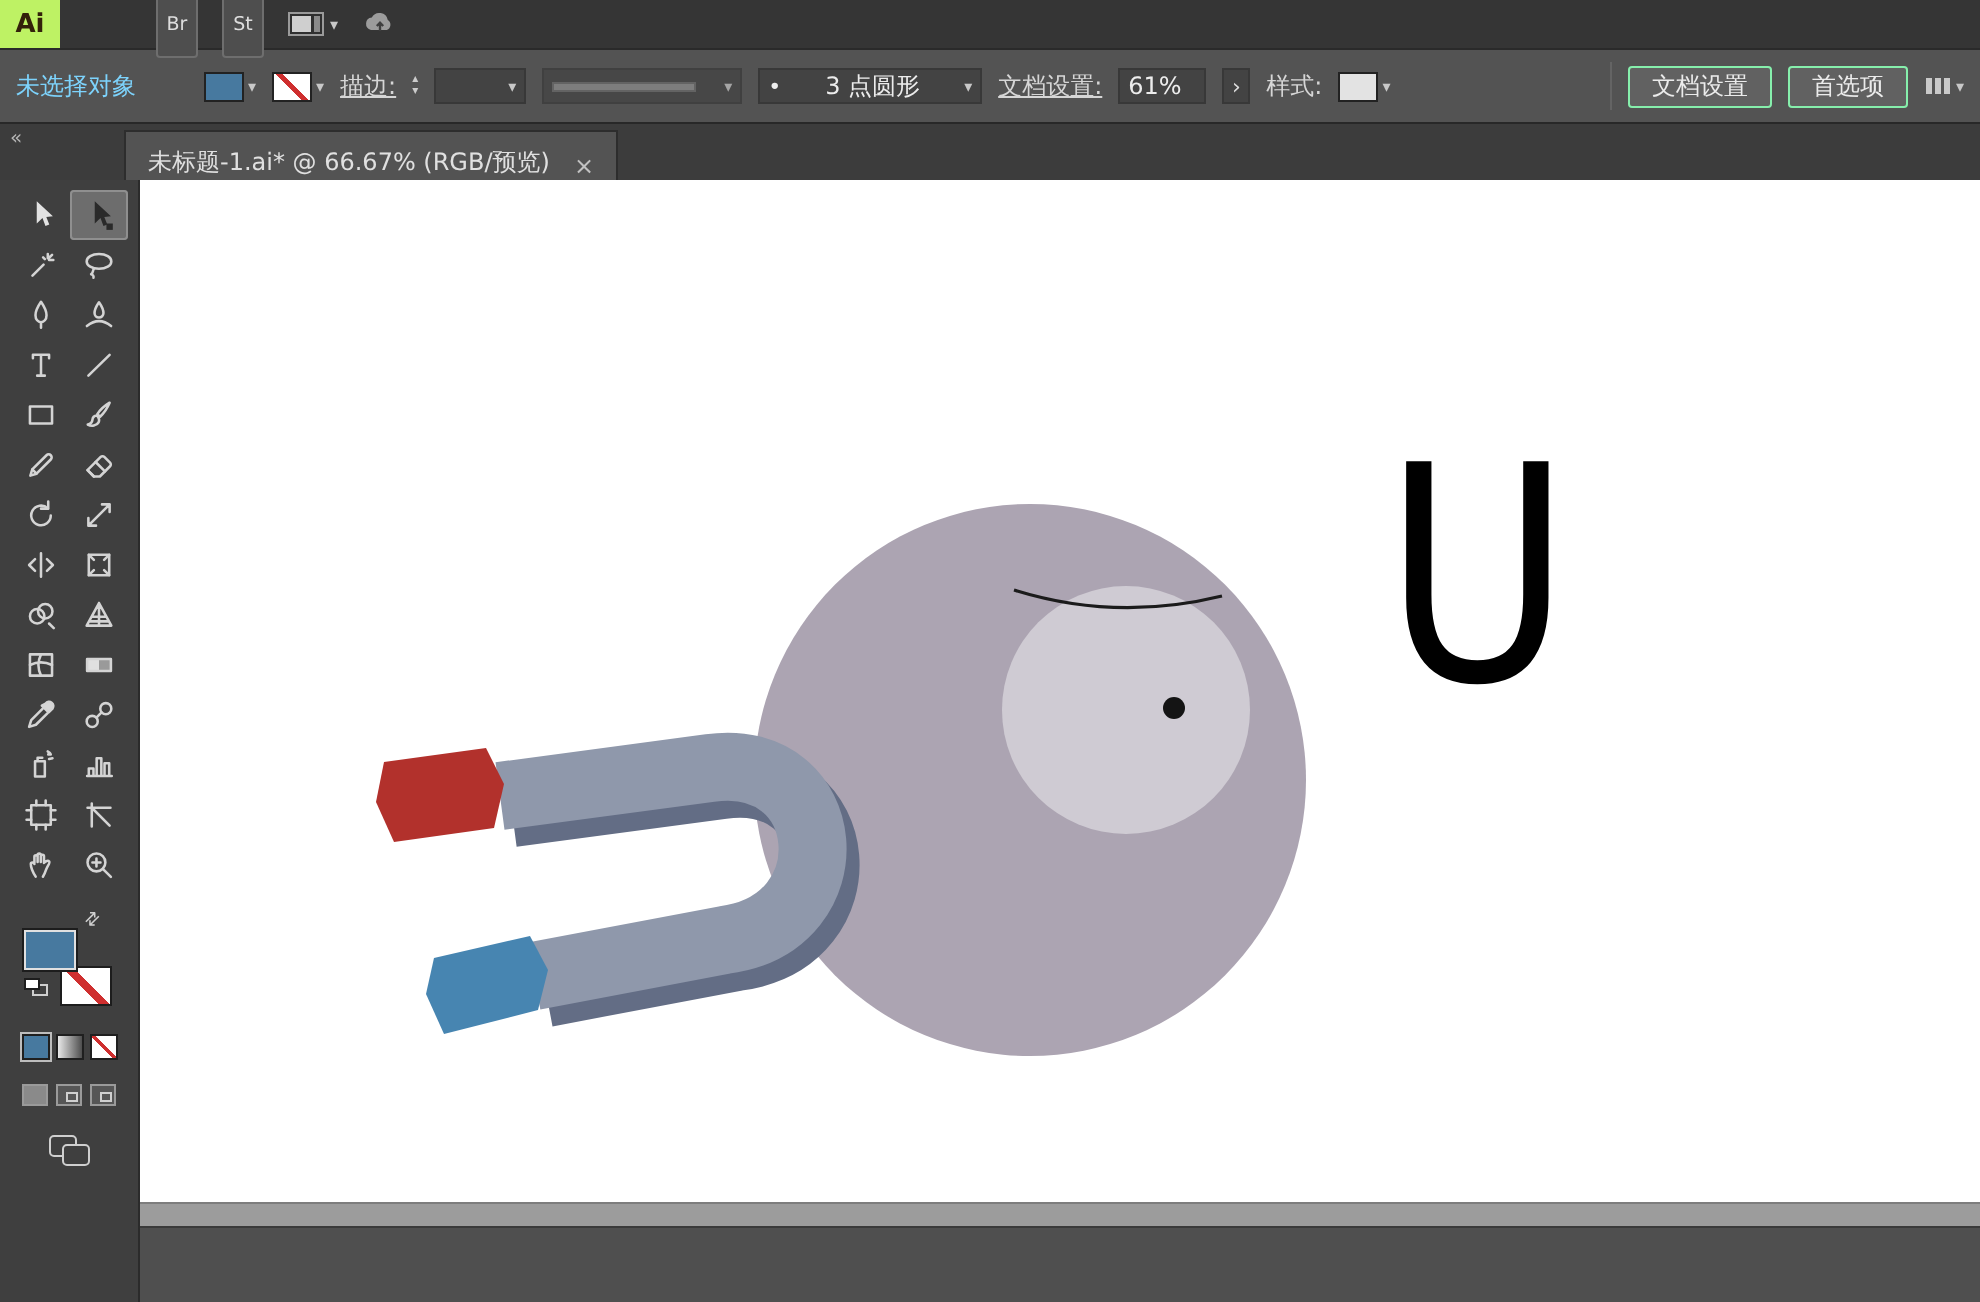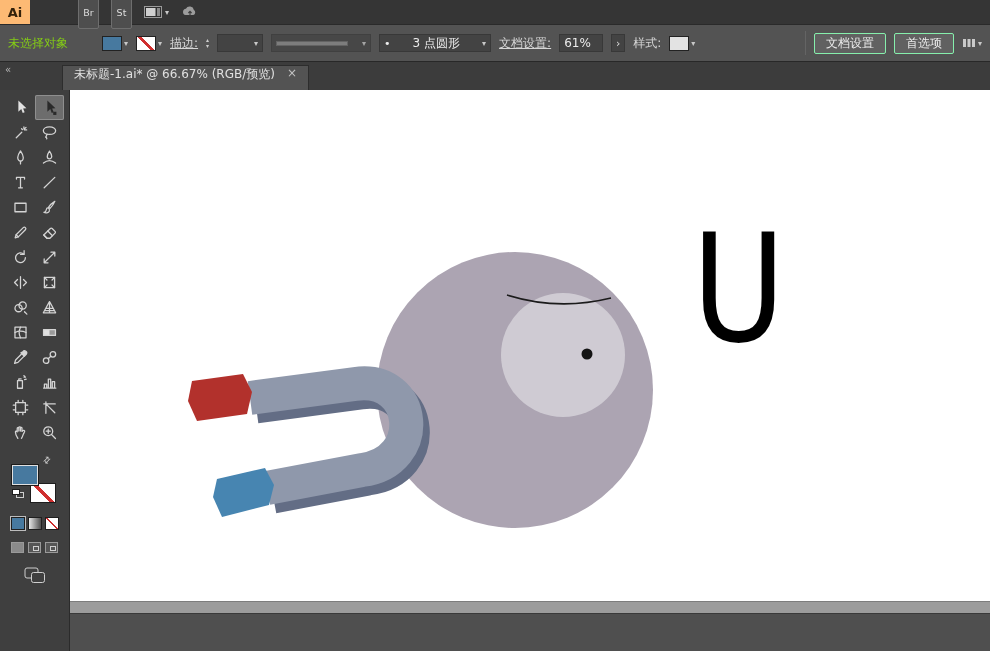--- a/index.html
+++ b/index.html
@@ -5,34 +5,34 @@
   * { box-sizing: border-box; }
   html,body { margin:0; padding:0; }
   body {
     width:990px; height:651px; overflow:hidden; background:#4f4f4f;
     font-family:"DejaVu Sans","Liberation Sans",sans-serif;
     -webkit-font-smoothing:antialiased; position:relative;
   }
 
   
   #menubar { height:24px; background:#353535; display:flex; align-items:center; font-size:12px; color:#e3e3e3; }
-  .logo { width:30px; height:24px; background:#fdba74; color:#33210a; font-weight:bold; font-size:13px;
+  .logo { width:30px; height:24px; background:#bef264; color:#33210a; font-weight:bold; font-size:13px;
           display:flex; align-items:center; justify-content:center; }
   #menu-items { display:flex; align-items:center; }
   .menu-item { padding:0 10px; line-height:24px; cursor:default; white-space:nowrap; }
   .menubar-right { margin-left:48px; display:flex; align-items:center; gap:12px; }
   .mini-btn { min-width:21px; height:17px; padding:16px 2px; background:#4e4e4e; border:1px solid #6e6e6e;
               border-radius:2px; font-size:9.5px; display:flex; align-items:center; justify-content:center; color:#ddd; }
   .chev { font-size:8px; color:#c8c8c8; }
   .icon-grp { display:flex; align-items:center; gap:3px; }
 
   
   #controlbar { height:38px; background:#535353; border-top:1px solid #2a2a2a; border-bottom:1px solid #282828;
                 display:flex; align-items:center; font-size:12px; color:#d6d6d6; gap:8px; padding:0 8px; }
-  .cb-status { width:86px; color:#84cc16; }
+  .cb-status { width:86px; color:#7dd3fc; }
   .sw-grp { display:flex; align-items:center; gap:2px; }
   .swatch { width:20px; height:15px; border:1px solid #222; background:#fff; position:relative; display:inline-block; }
   .none-swatch::after, .none-btn::after { content:""; position:absolute; inset:0;
       background:linear-gradient(45deg,transparent 44%,#cf2f2f 44%,#cf2f2f 56%,transparent 56%); }
   .cb-link { text-decoration:underline; cursor:default; white-space:nowrap; }
   .cb-label { white-space:nowrap; }
   .spinner { display:flex; flex-direction:column; font-size:6px; line-height:6px; color:#ccc; cursor:default; }
   .fieldbox { background:#434343; border:1px solid #383838; height:18px; display:flex; align-items:center;
               padding:0 4px; gap:4px; color:#ececec; }
   .combo { justify-content:space-between; }
@@ -45,21 +45,21 @@
                display:flex; align-items:center; justify-content:center; font-size:11px; }
   .style-sw { background:#e3e3e3; }
   .divider { width:1px; height:24px; background:#3c3c3c; border-right:1px solid #646464; margin-left:auto; }
   .cb-btn { background:#616161; border:1px solid #86efac; border-radius:2px; height:21px; padding:0 11px;
             color:#ebebeb; font-size:12px; font-family:inherit; display:flex; align-items:center; white-space:nowrap; }
 
   
   #tabbar { height:28px; background:#3c3c3c; display:flex; align-items:flex-end; }
   .collapse { width:62px; padding:2px 0 0 5px; font-size:10px; color:#b5b5b5; align-self:flex-start; }
   .tab { height:25px; background:#535353; border:1px solid #2d2d2d; border-bottom:none; display:flex;
-         align-items:flex-start; gap:12px; padding:0 11px; font-size:12px; color:#e0e0e0; white-space:nowrap; }
+         align-items:flex-end; gap:12px; padding:0 11px; font-size:12px; color:#e0e0e0; white-space:nowrap; }
   .tab-close { font-size:12px; color:#c2c2c2; cursor:default; }
 
   
   #main { display:flex; height:561px; }
 
   
   #toolbar { width:70px; background:#3f3f3f; border-right:1px solid #2b2b2b; padding-top:5px; flex:none; }
   #tool-grid { width:58px; margin:0 auto; display:grid; grid-template-columns:29px 29px; }
   .tool-cell { height:25px; display:flex; align-items:center; justify-content:center; border-radius:2px; }
   .tool-cell.active { background:#6d6d6d; box-shadow:inset 0 0 0 1px #8f8f8f; }

